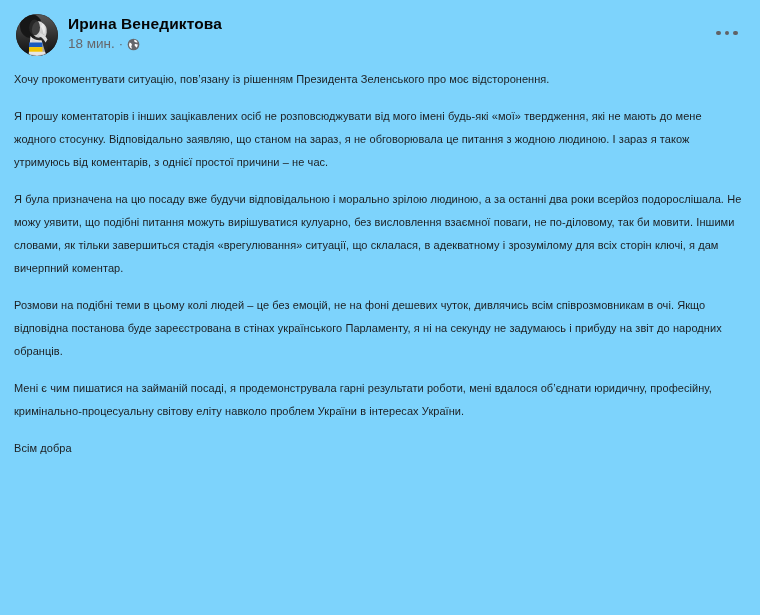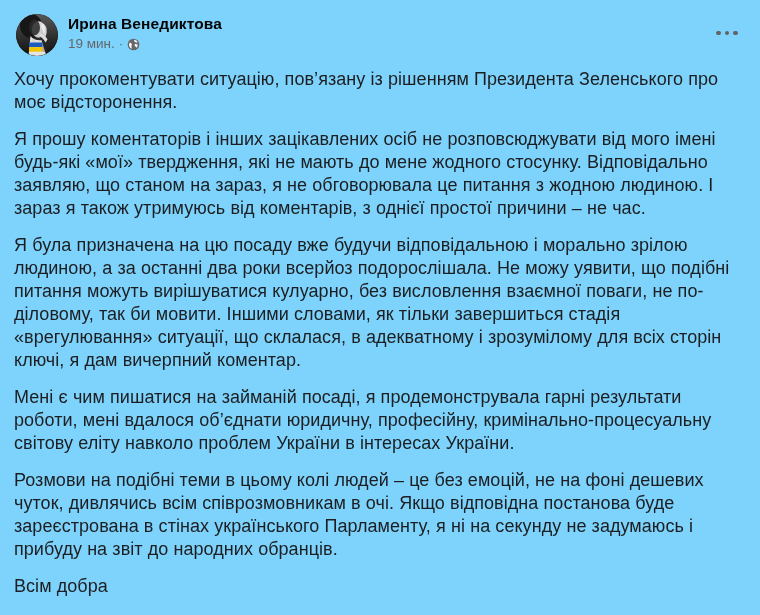--- a/index.html
+++ b/index.html
@@ -112,21 +112,21 @@
   }
 
   
   .post-body {
     padding: 6px 14px 0 14px;
     box-sizing: border-box;
   }
 
   .post-body p {
     margin: 0 0 14px 0;
-    font-size: 18px;
+    font-size: 11px;
     line-height: 23px;
     color: #1c1e21;
     text-align: left;
     letter-spacing: 0.05px;
     word-spacing: 0.1px;
   }
   .post-body p:last-child { margin-bottom: 0; }
 </style>
 </head>
 <body>
@@ -164,21 +164,21 @@
           <rect x="13" y="33.1" width="13.5" height="4.6" fill="#f2c400"></rect>
           <path d="M26.5 28.5 l5 1.6 l0 8 l-5 -0.4 z" fill="#2f2f2f" opacity="0.35"></path>
           <circle cx="21" cy="21" r="20.6" fill="none" stroke="#00000022" stroke-width="1"></circle>
         </g>
       </svg>
     </div>
 
     <div class="header-text">
       <div class="author-name">Ирина Венедиктова</div>
       <div class="meta-row">
-        <span class="meta-time">19 мин.</span>
+        <span class="meta-time">18 мин.</span>
         <span class="meta-sep">·</span>
         <span class="globe-icon">
           <svg viewBox="0 0 16 16" xmlns="http://www.w3.org/2000/svg" aria-hidden="true">
             <circle cx="8" cy="8" r="7.2" fill="#65676b"></circle>
             <path d="M3.2 5.6 q1.8 0.4 2.6 1.8 q0.6 1.1 -0.2 2.1 q-0.7 0.9 0 1.8 q0.6 0.8 0.3 1.9 q-2.4 -0.9 -3.2 -3.4 q-0.5 -1.5 0.5 -4.2 z" fill="#ffffff"></path>
             <path d="M9.2 2.2 q2.6 0.6 3.9 2.9 q-1.2 0.5 -2.4 0.2 q-1.2 -0.3 -1.7 -1.3 q-0.4 -0.9 0.2 -1.8 z" fill="#ffffff"></path>
             <path d="M9.6 7.3 q2 -0.3 3.6 0.7 q0.2 2.4 -1.6 4.1 q-0.4 -1.3 -1.5 -2 q-1.2 -0.8 -0.5 -2.8 z" fill="#ffffff"></path>
           </svg>
         </span>
       </div>
@@ -188,18 +188,18 @@
       <span class="dot"></span>
       <span class="dot"></span>
       <span class="dot"></span>
     </button>
   </div>
 
   <div class="post-body">
     <p>Хочу прокоментувати ситуацію, пов’язану із рішенням Президента Зеленського про моє відсторонення.</p>
     <p>Я прошу коментаторів і інших зацікавлених осіб не розповсюджувати від мого імені будь-які «мої» твердження, які не мають до мене жодного стосунку. Відповідально заявляю, що станом на зараз, я не обговорювала це питання з жодною людиною. І зараз я також утримуюсь від коментарів, з однієї простої причини – не час.</p>
     <p>Я була призначена на цю посаду вже будучи відповідальною і морально зрілою людиною, а за останні два роки всерйоз подорослішала. Не можу уявити, що подібні питання можуть вирішуватися кулуарно, без висловлення взаємної поваги, не по-діловому, так би мовити. Іншими словами, як тільки завершиться стадія «врегулювання» ситуації, що склалася, в адекватному і зрозумілому для всіх сторін ключі, я дам вичерпний коментар.</p>
+    <p>Розмови на подібні теми в цьому колі людей – це без емоцій, не на фоні дешевих чуток, дивлячись всім співрозмовникам в очі. Якщо відповідна постанова буде зареєстрована в стінах українського Парламенту, я ні на секунду не задумаюсь і прибуду на звіт до народних обранців.</p>
     <p>Мені є чим пишатися на займаній посаді, я продемонструвала гарні результати роботи, мені вдалося об’єднати юридичну, професійну, кримінально-процесуальну світову еліту навколо проблем України в інтересах України.</p>
-    <p>Розмови на подібні теми в цьому колі людей – це без емоцій, не на фоні дешевих чуток, дивлячись всім співрозмовникам в очі. Якщо відповідна постанова буде зареєстрована в стінах українського Парламенту, я ні на секунду не задумаюсь і прибуду на звіт до народних обранців.</p>
     <p>Всім добра</p>
   </div>
 
 </div>
 
 </body></html>

